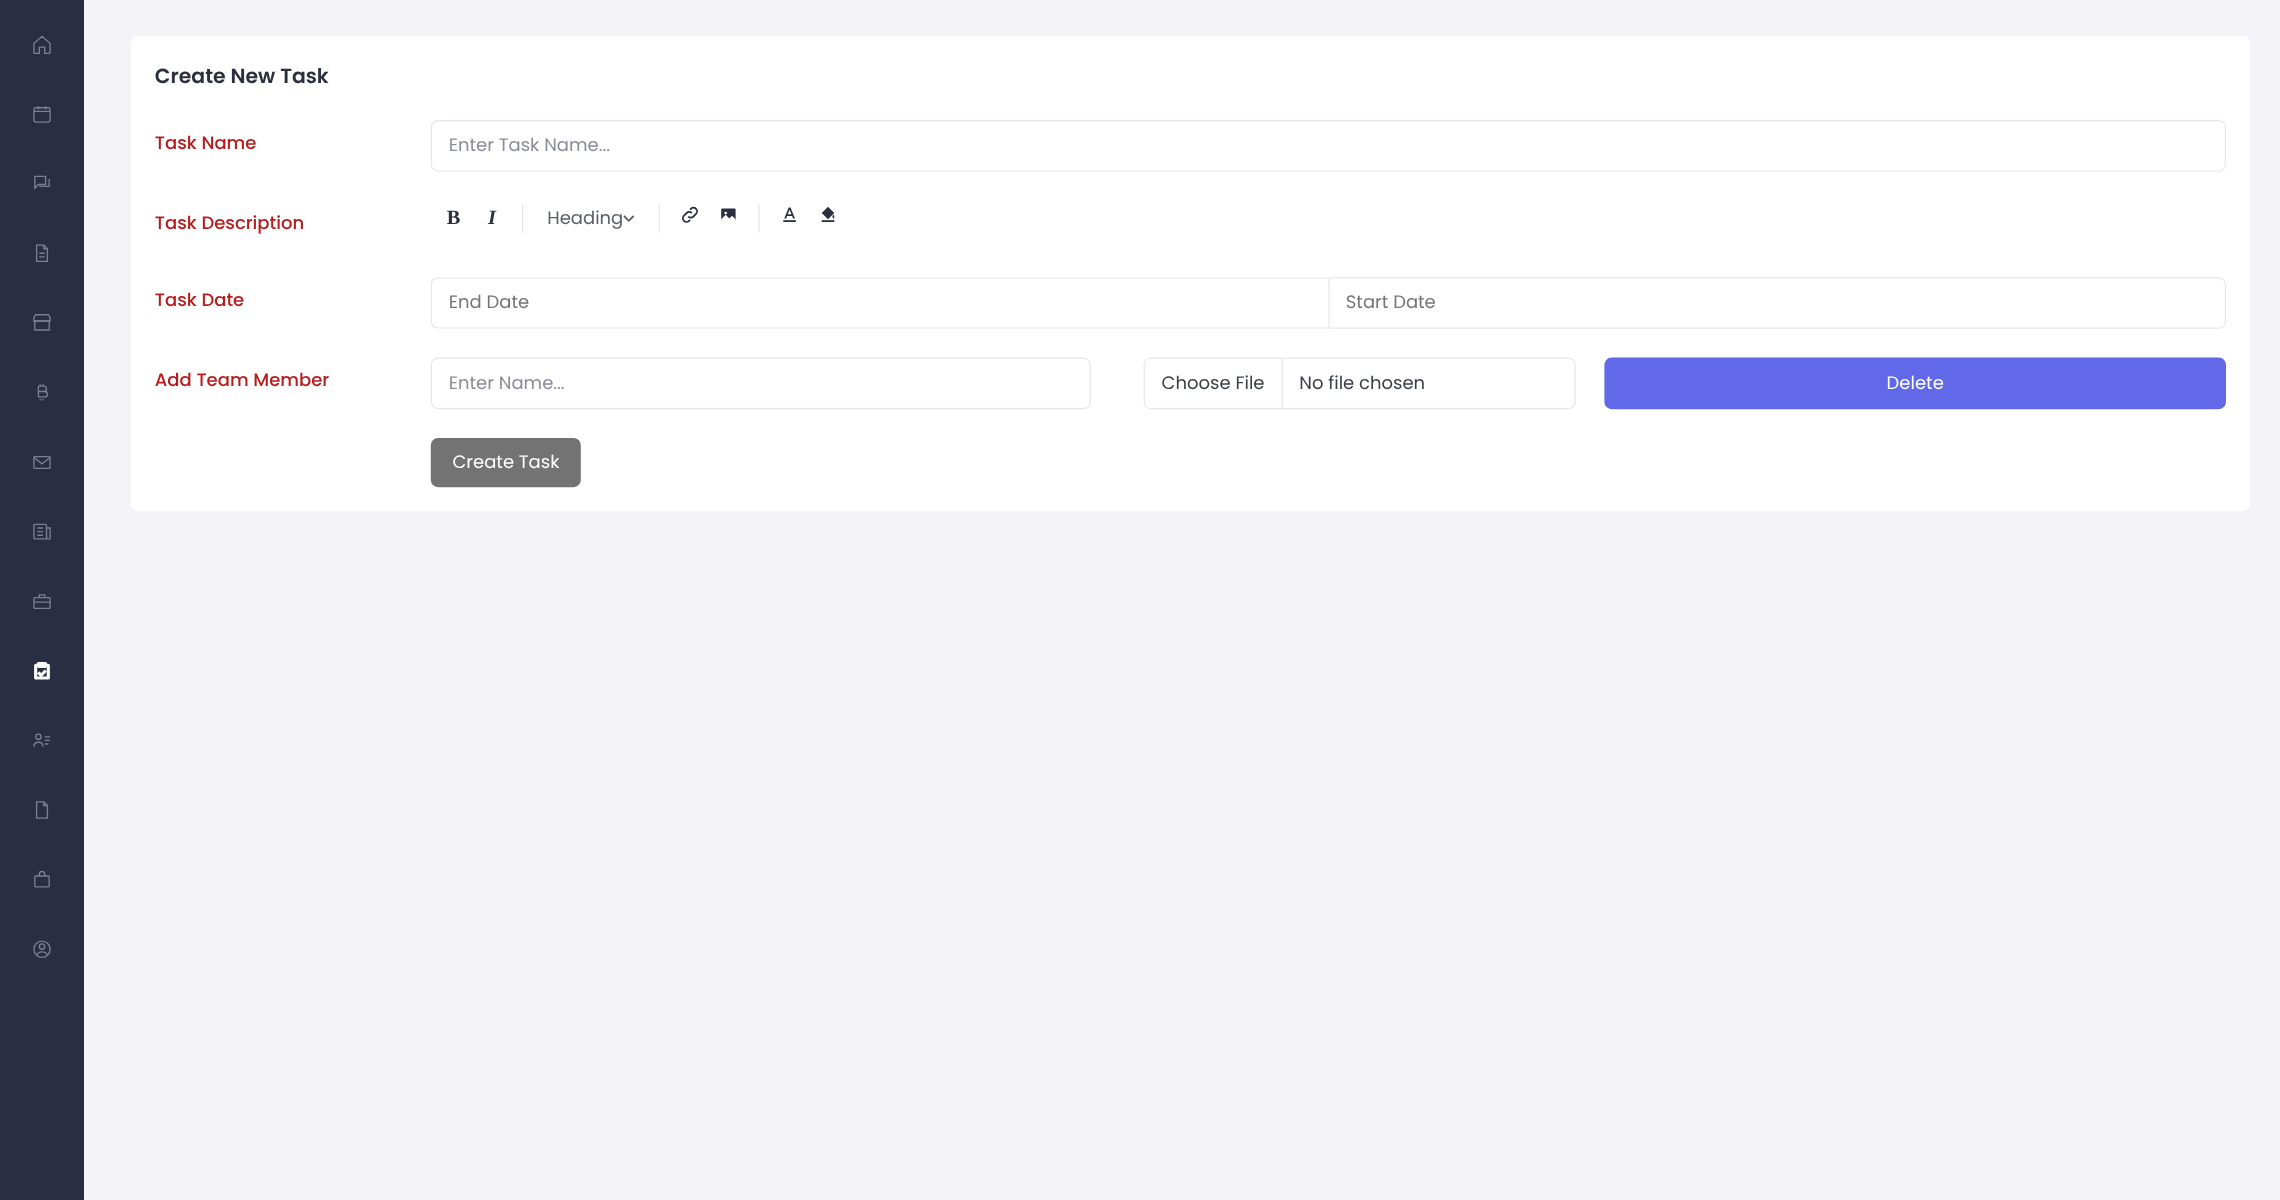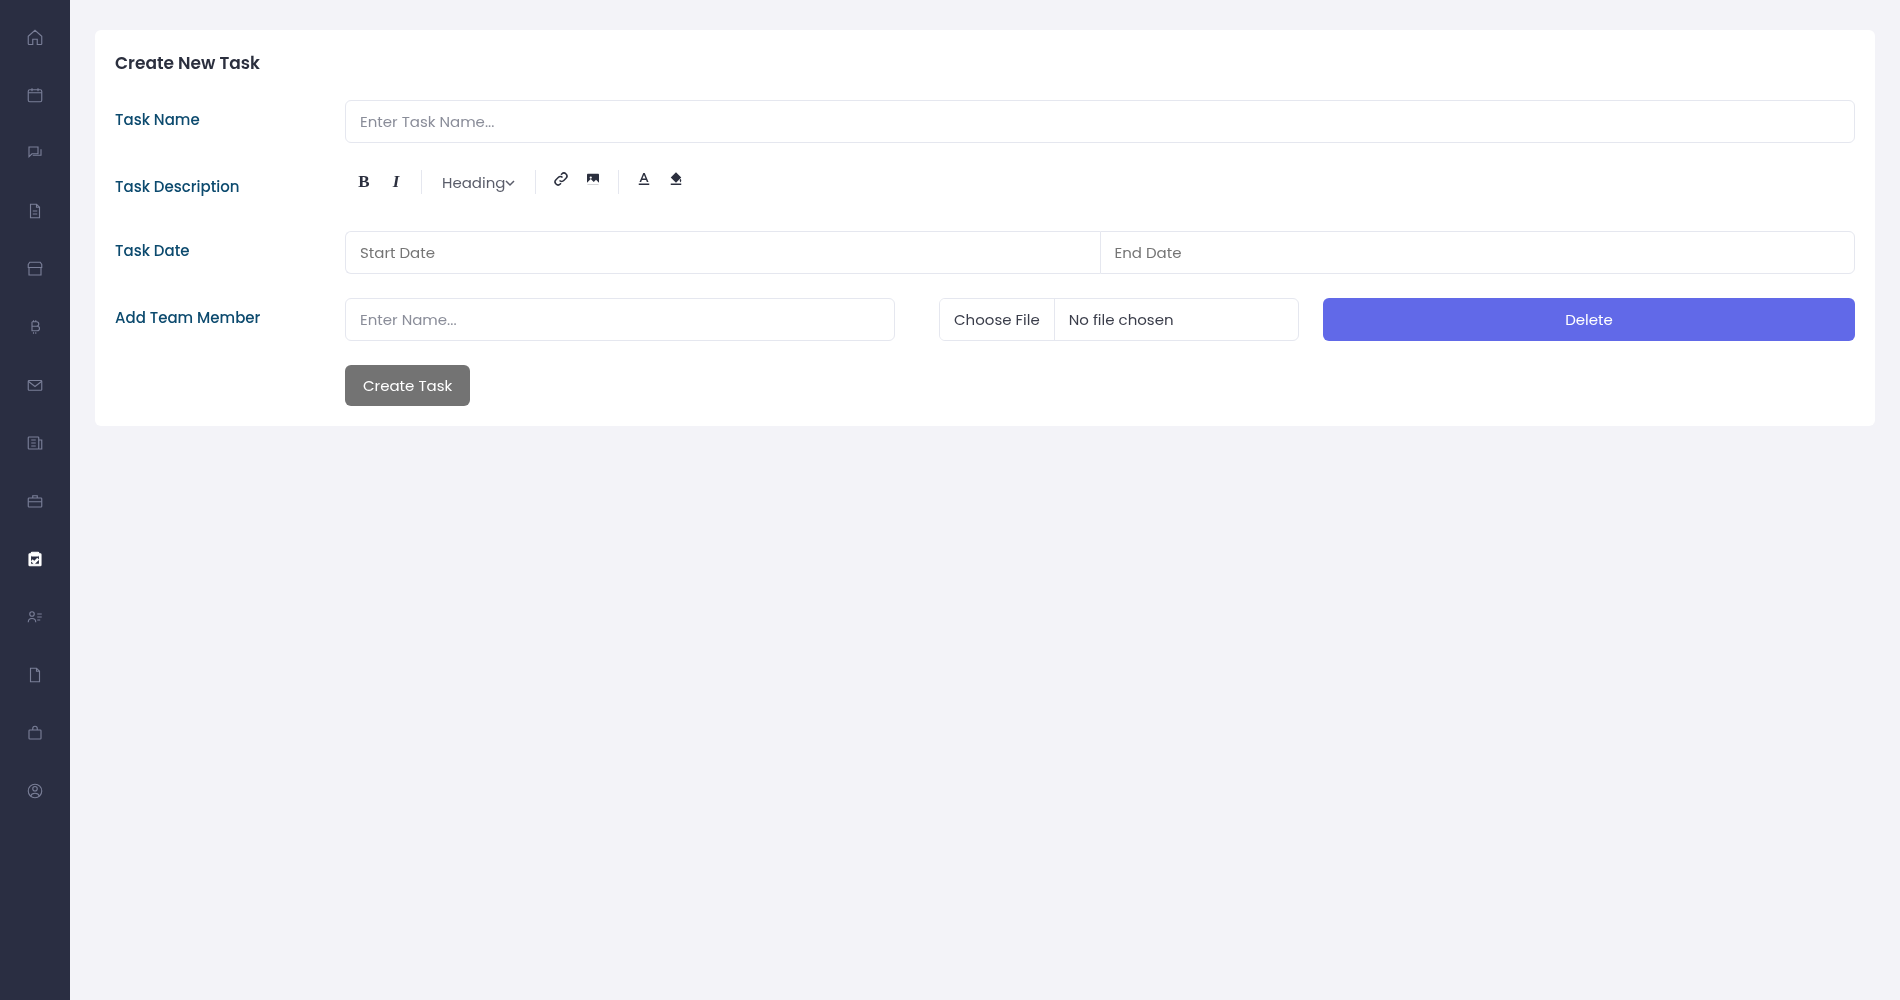--- a/index.html
+++ b/index.html
@@ -6,27 +6,27 @@
 body { font-family: 'Poppins', -apple-system, BlinkMacSystemFont, 'Segoe UI', sans-serif; background: #f3f3f8; color: #323743; }
 
 .app { display: flex; min-height: 100vh; }
 
 .sidebar { width: 70px; background: #2a2e42; display: flex; flex-direction: column; align-items: center; padding-top: 30px; gap: 38px; flex-shrink: 0; }
 .sidebar-item { width: 20px; height: 20px; display: flex; align-items: center; justify-content: center; color: #7a7f98; cursor: pointer; }
 .sidebar-item.active { color: #ffffff; }
 .sidebar-item svg { width: 18px; height: 18px; stroke: currentColor; fill: none; stroke-width: 1.5; }
 .sidebar-item.active svg.fillable { fill: currentColor; }
 
-.main { flex: 1; padding: 30px 25px 25px 25px; }
+.main { flex: 1; padding: 30px 25px 25px 39px; }
 
 .card { background: #ffffff; border-radius: 6px; padding: 20px; }
 .card-title { font-size: 17px; font-weight: 600; color: #2b2f3e; margin-bottom: 24px; }
 
 .form-row { display: flex; align-items: flex-start; margin-bottom: 24px; }
-.form-label { width: 230px; font-size: 15px; font-weight: 500; color: #0c4a6e; padding-top: 8px; flex-shrink: 0; }
+.form-label { width: 230px; font-size: 15px; font-weight: 500; color: #b91c1c; padding-top: 8px; flex-shrink: 0; }
 .form-field { flex: 1; }
 
 .text-input, .editor-area { width: 100%; border: 1px solid #e5e7ef; border-radius: 6px; padding: 9px 14px; font-size: 15px; color: #3a3d4a; font-family: inherit; outline: none; }
 .text-input::placeholder, .editor-placeholder { color: #8a8d99; }
 
 .toolbar { display: flex; align-items: center; gap: 2px; margin-bottom: 10px; padding-left: 4px; }
 .tb-btn { width: 30px; height: 30px; display: flex; align-items: center; justify-content: center; cursor: pointer; color: #2b2f3e; border-radius: 4px; }
 .tb-btn svg { width: 18px; height: 18px; }
 .tb-bold { font-weight: 800; font-size: 17px; font-family: Georgia, serif; }
 .tb-italic { font-style: italic; font-weight: 700; font-size: 17px; font-family: Georgia, serif; }
@@ -231,22 +231,22 @@
                   </svg>
               </span>
             </div>
           </div>
         </div>
       </div>
 
       <div class="form-row">
         <label class="form-label">Task Date</label>
         <div class="form-field date-row">
+          <input type="text" class="date-input" placeholder="End Date" style="">
           <input type="text" class="date-input" placeholder="Start Date" style="">
-          <input type="text" class="date-input" placeholder="End Date" style="">
         </div>
       </div>
 
       <div class="form-row">
         <label class="form-label">Add Team Member</label>
         <div class="form-field team-row">
           <input type="text" class="text-input team-name" placeholder="Enter Name..." style="">
           <div class="file-group">
             <div class="file-btn">Choose File</div>
             <div class="file-text">No file chosen</div>

